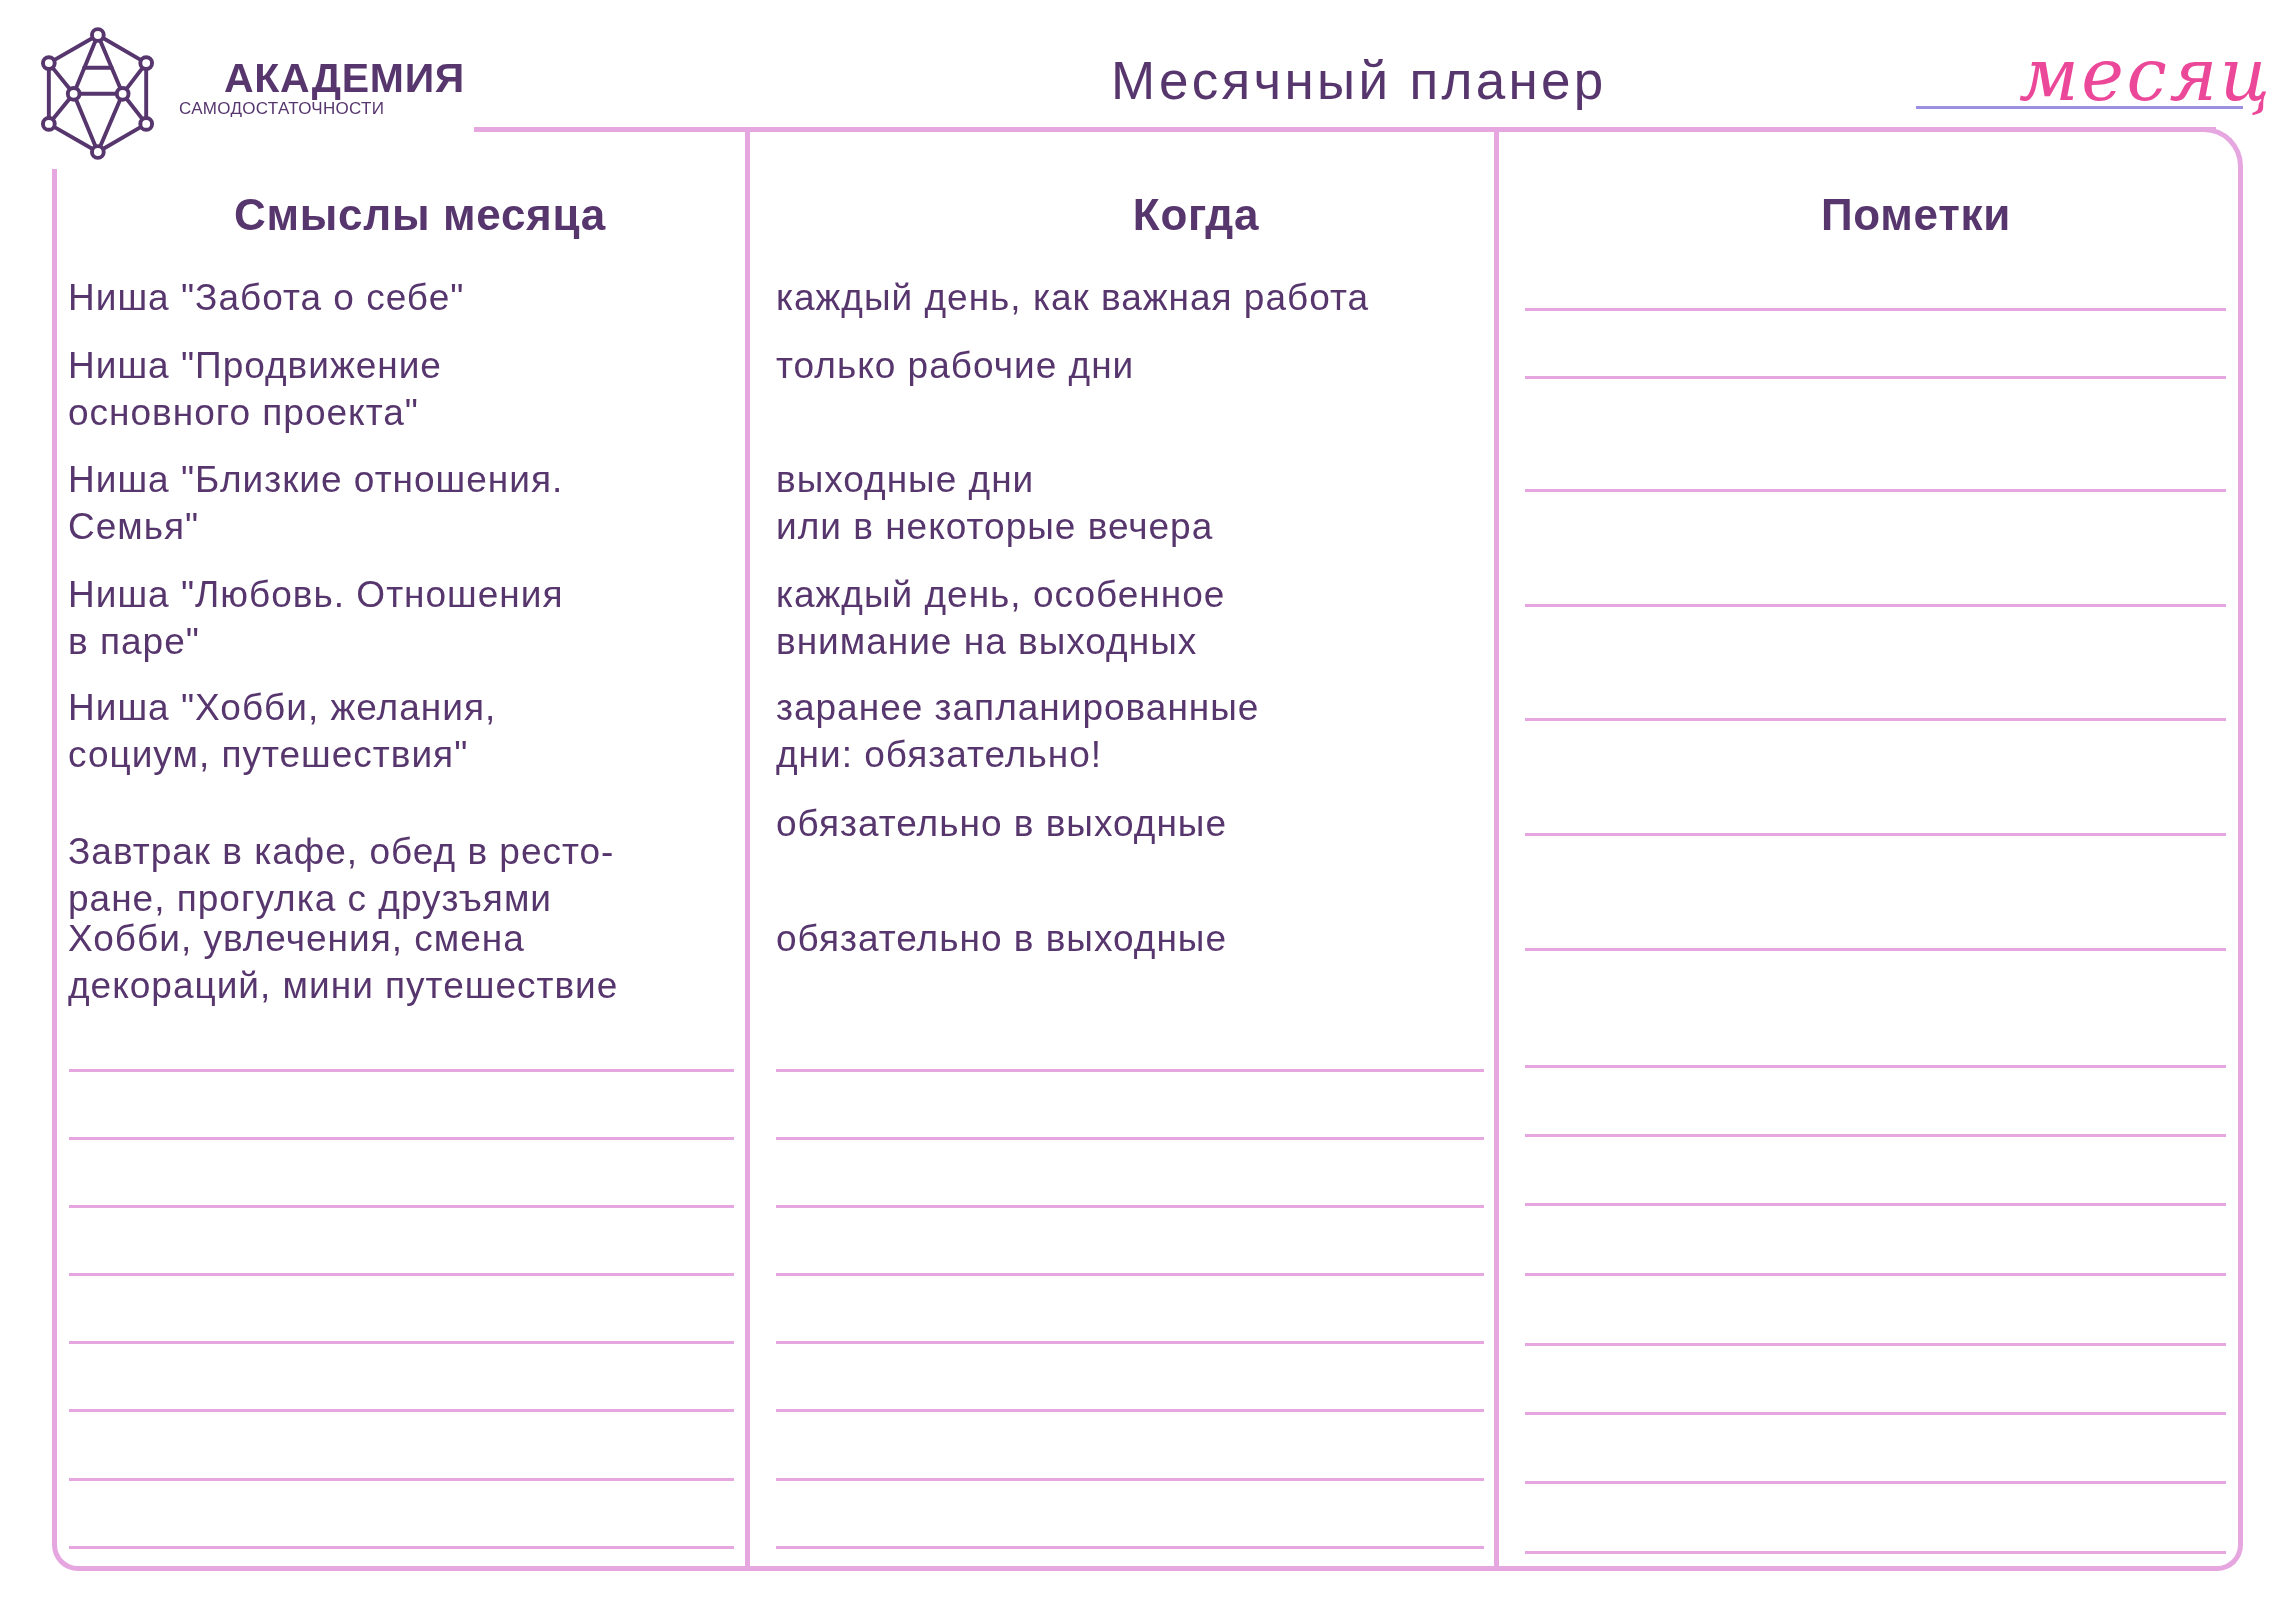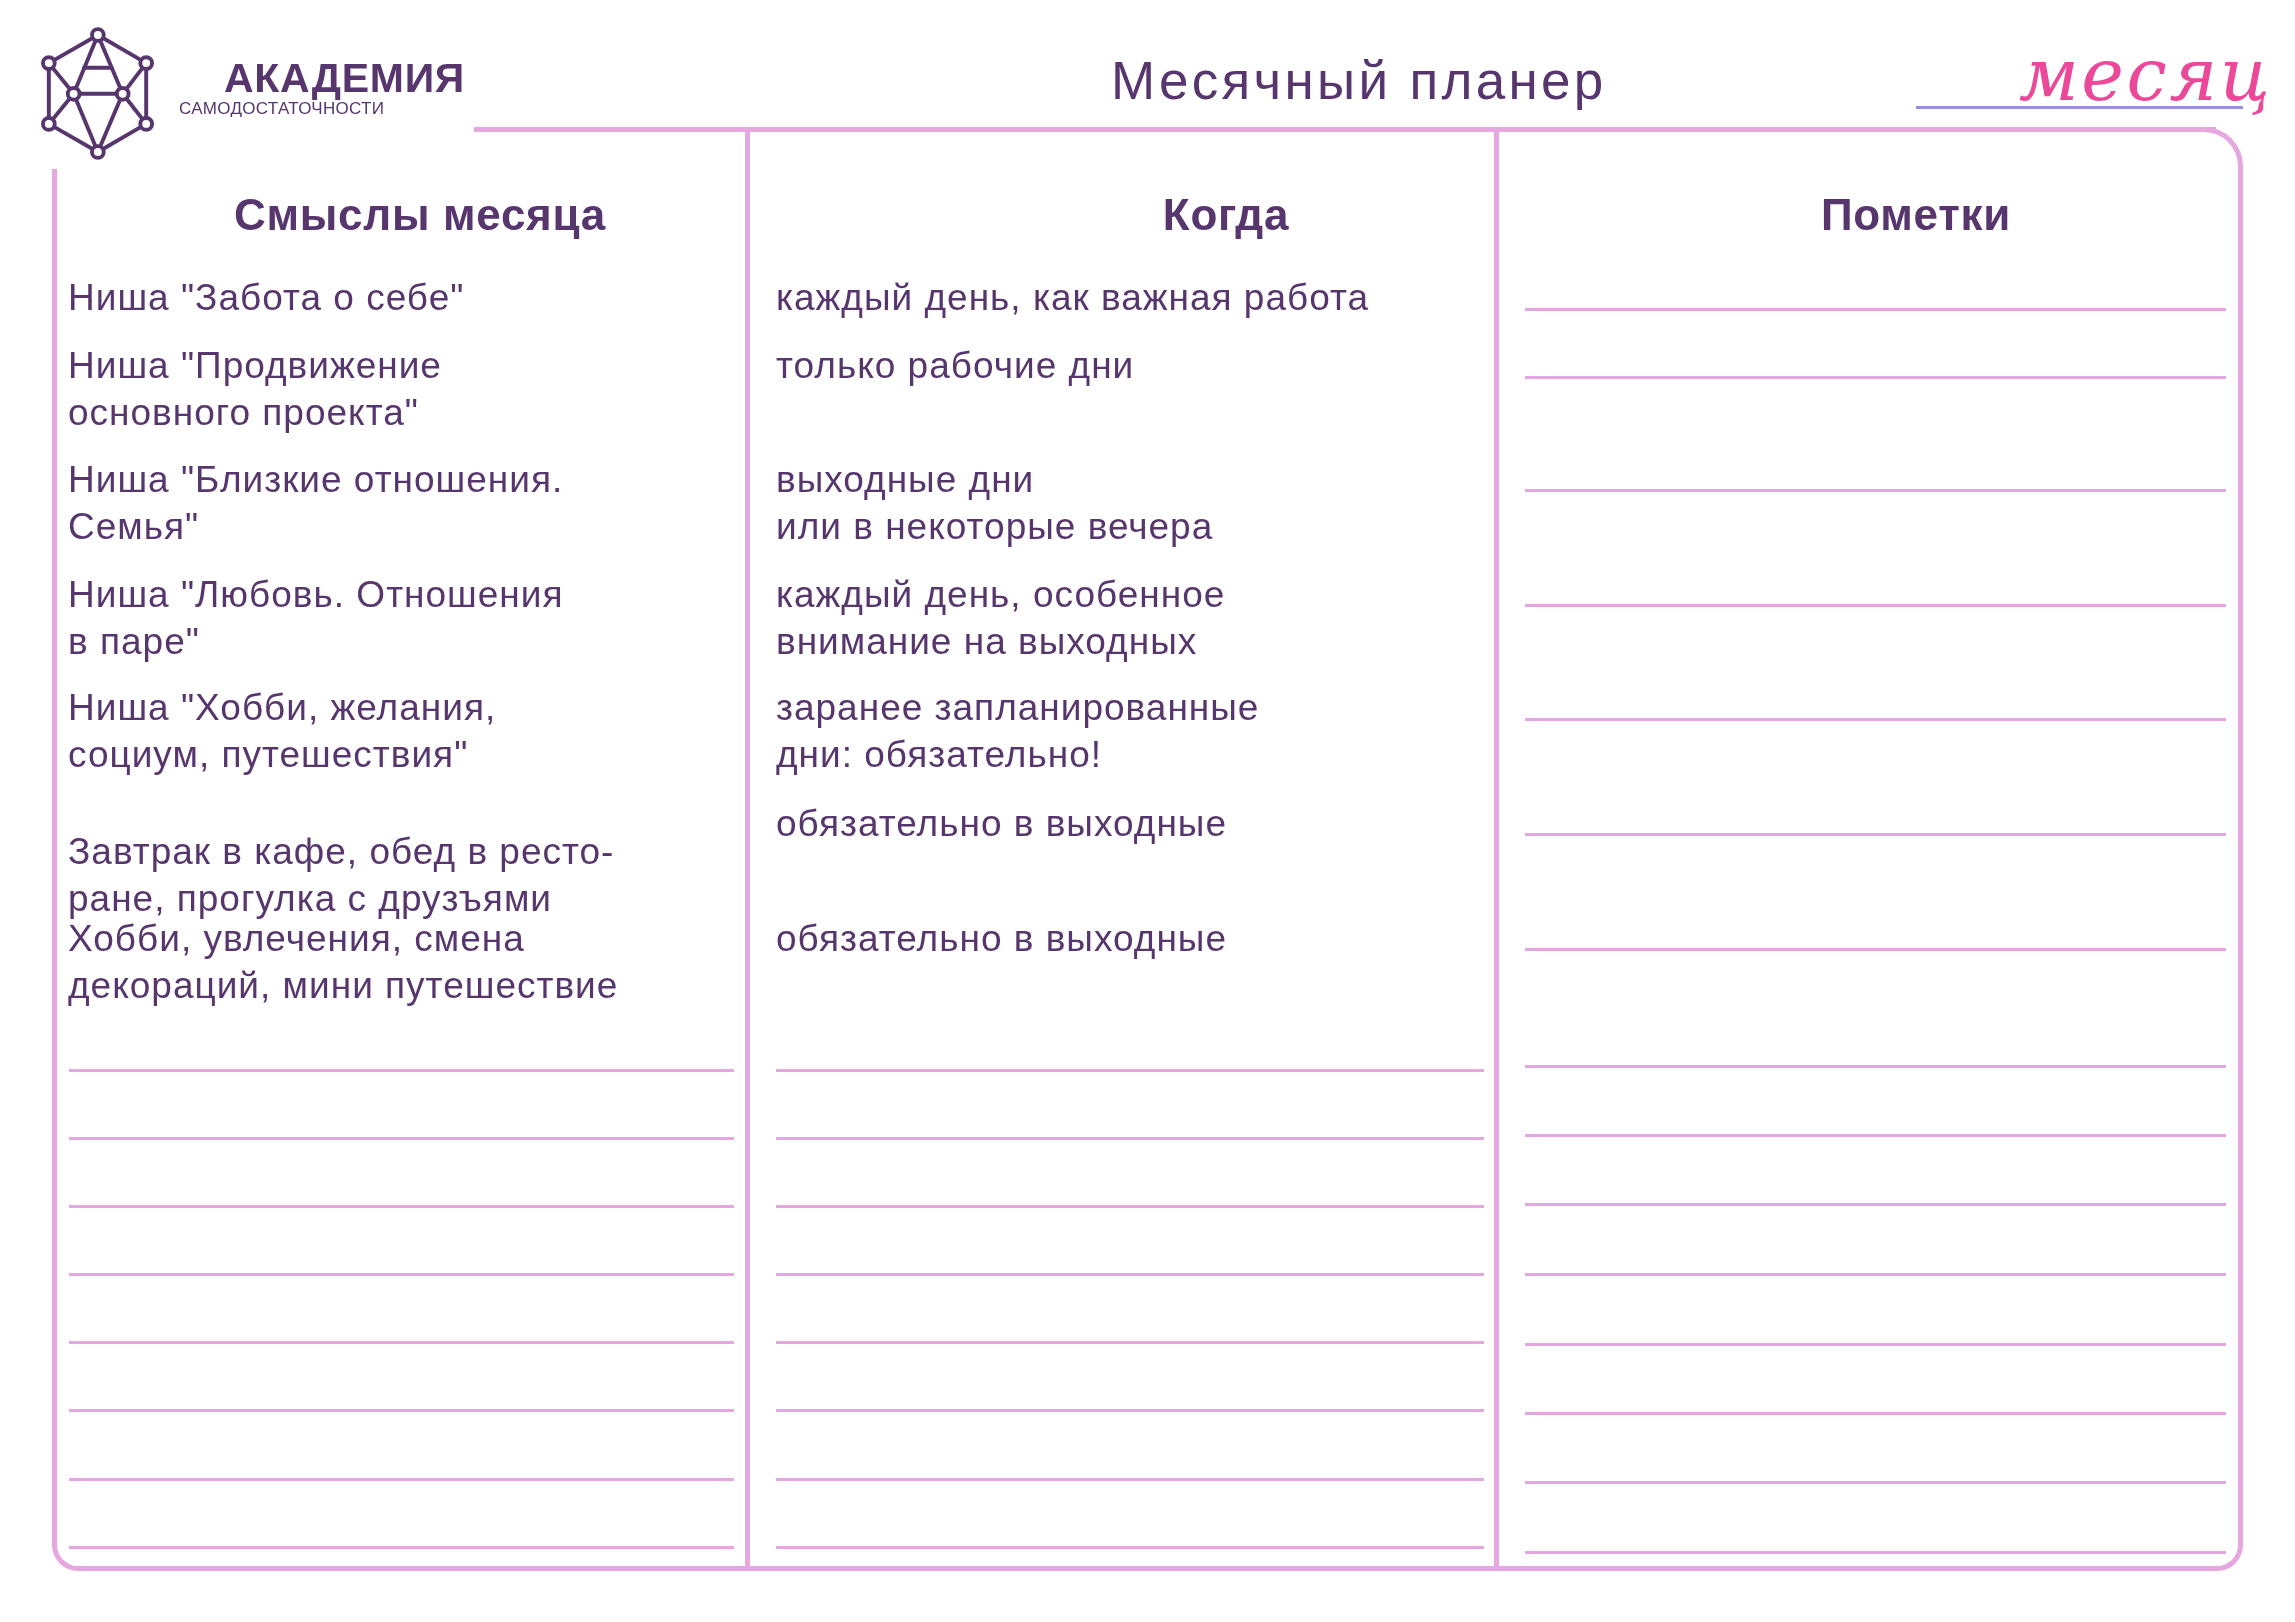--- a/index.html
+++ b/index.html
@@ -21,21 +21,21 @@
                      border-top: 5.2px solid #e6a6e0; border-right: 5.2px solid #e6a6e0; border-top-right-radius: 39px; box-sizing: border-box; }
   .frame-bottom-box { left: 52px; top: 169px; width: 2191px; height: 1402px; box-sizing: border-box;
                       border-left: 5.2px solid #e6a6e0; border-bottom: 5.2px solid #e6a6e0; border-right: 5.2px solid #e6a6e0;
                       border-bottom-left-radius: 26px; border-bottom-right-radius: 26px; }
   .divider { top: 130px; width: 5.2px; height: 1440px; background: #e6a6e0; }
   .divider-1 { left: 745px; }
   .divider-2 { left: 1494px; }
   
   .col-header { top: 189px; font-size: 44px; font-weight: bold; line-height: 52px; text-align: center; white-space: nowrap; letter-spacing: 0.7px; }
   .col-header-1 { left: 57px; width: 688px; padding-left: 19px; }
-  .col-header-2 { left: 780px; width: 892px; }
+  .col-header-2 { left: 750px; width: 892px; }
   .col-header-3 { left: 1499px; width: 738px; padding-left: 48px; }
   
   .cell { font-size: 37px; line-height: 47px; letter-spacing: 1px; white-space: pre-line; }
   .c1 { left: 68px; width: 674px; }
   .c2 { left: 776px; width: 713px; }
   
   .rule { height: 2.6px; background: #e6a6e0; }
   .r1 { left: 69px; width: 665px; }
   .r2 { left: 776px; width: 708px; }
   .r3 { left: 1525px; width: 701px; }

